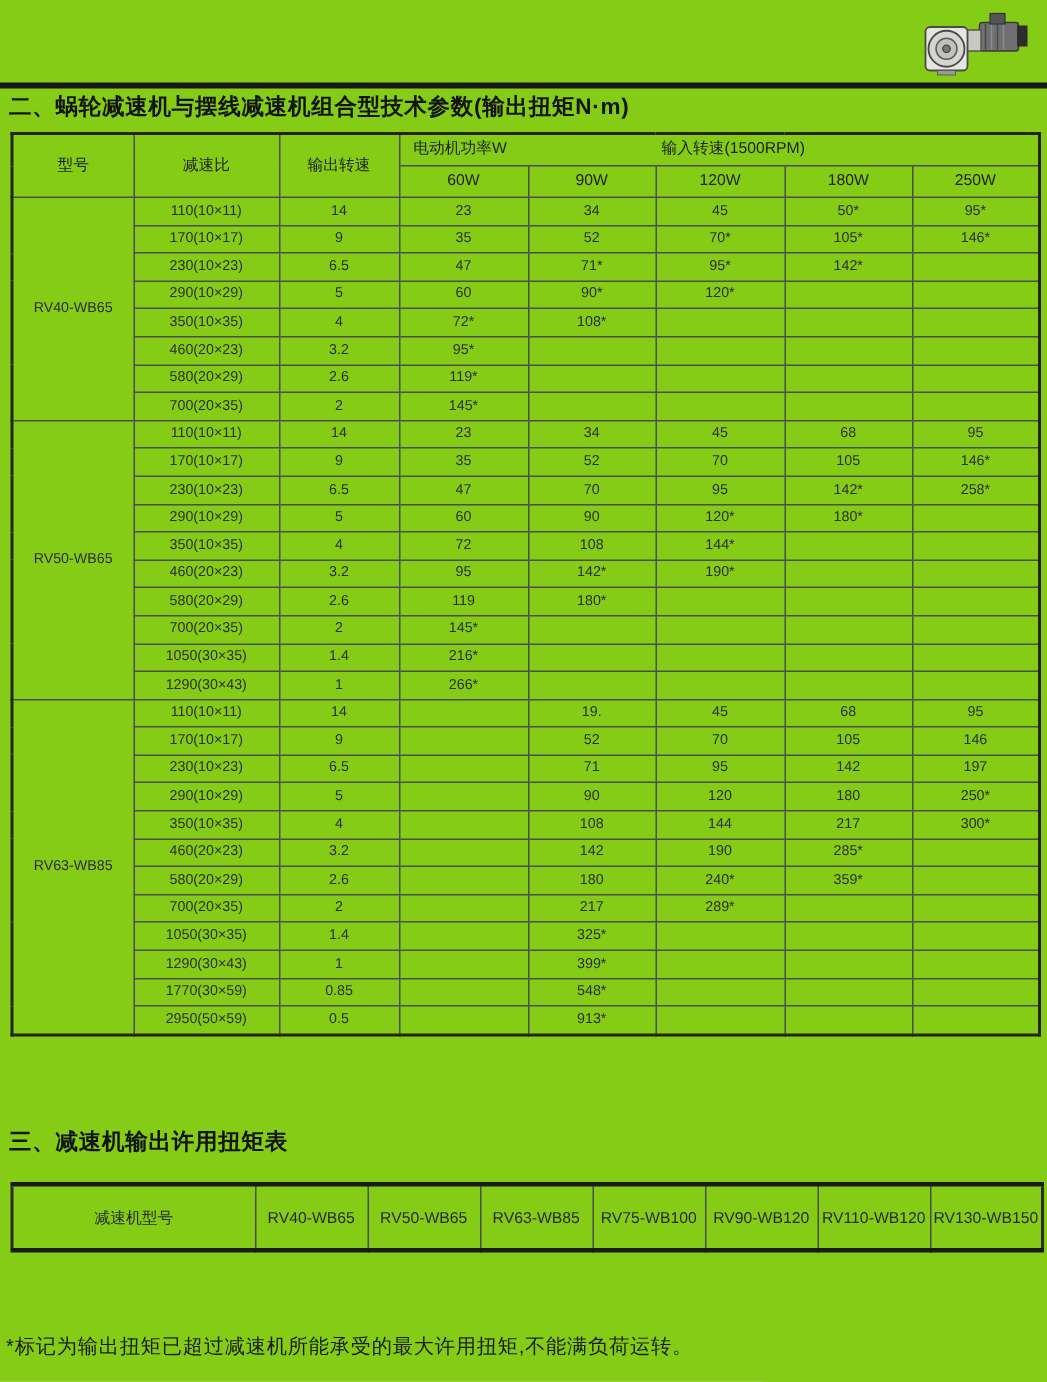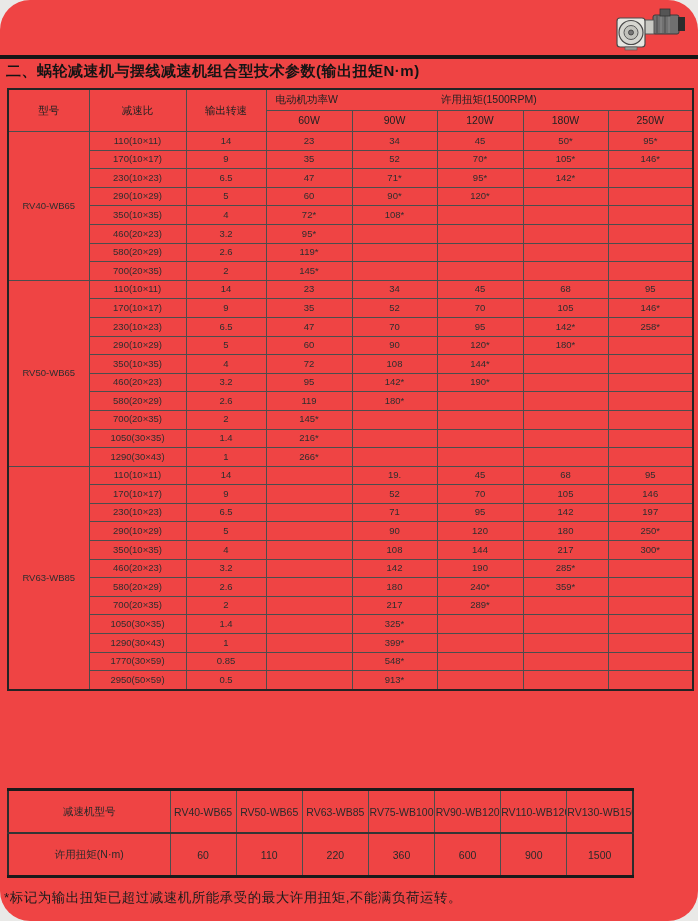--- a/index.html
+++ b/index.html
@@ -1,22 +1,21 @@
 <!DOCTYPE html>
 <html><head>
 <meta charset="utf-8">
 <style>
   html,body{margin:0;padding:0;}
   body{background:#e9e9e7;}
   .page{
     position:relative;width:698px;height:921px;margin:0 auto;
-    background:#ef4444;overflow:hidden;
+    background:#84cc16;overflow:hidden;
     font-family:"Liberation Sans","DejaVu Sans",sans-serif;
     color:#242424;
-    border-radius:30px;
   }
   .top-rule{position:absolute;top:55px;left:0;width:698px;height:4px;background:#161616;}
   .photo{position:absolute;top:7px;right:5px;width:90px;height:47px;}
   .sec-title{position:absolute;left:6px;margin:0;font-size:15px;font-weight:bold;color:#141414;letter-spacing:0.5px;white-space:nowrap;}
   #sec2-title{top:62px;}
   #sec3-title{top:752px;}
 
   table{border-collapse:collapse;table-layout:fixed;position:absolute;left:7px;}
 
   
@@ -27,21 +26,21 @@
     overflow:hidden;white-space:nowrap;
   }
   .main-table thead td{font-size:10.5px;color:#222;height:20px;}
   .power-head-cell{position:relative;}
   .power-head-cell .ph-motor{position:absolute;left:9px;top:4px;text-align:center;}
   .power-head-cell .ph-input{position:absolute;left:41%;top:4px;}
   .model-cell{font-size:9.5px;letter-spacing:0;}
 
   
   .torque-table{
-    top:788px;width:627px;
+    top:788px;width:689px;
     border-top:3px solid #1a1a1a;border-bottom:3px solid #1a1a1a;
     border-left:2px solid #2c2c2c;border-right:2px solid #2c2c2c;
   }
   .torque-table td{
     border:1px solid #4d4d4d;text-align:center;vertical-align:middle;
     font-size:10.5px;color:#2a2a2a;height:41px;padding:0;white-space:nowrap;overflow:hidden;
   }
   .torque-table tr:first-child td{border-bottom:2px solid #343434;}
 
   .footnote{position:absolute;left:4px;top:889px;margin:0;font-size:13.5px;color:#1c1c1c;letter-spacing:0.5px;}
@@ -82,21 +81,21 @@
       <col style="width:85px">
         <col style="width:85px">
     </colgroup>
     <thead>
       <tr>
         <td rowspan="2">型号</td>
         <td rowspan="2">减速比</td>
         <td rowspan="2">输出转速</td>
         <td colspan="5" class="power-head-cell">
           <span class="ph-motor">电动机功率W</span>
-          <span class="ph-input">许用扭矩(1500RPM)</span>
+          <span class="ph-input">输入转速(1500RPM)</span>
         </td>
       </tr>
       <tr>
         <td>60W</td>
         <td>90W</td>
         <td>120W</td>
         <td>180W</td>
         <td>250W</td>
       </tr>
     </thead>
@@ -370,20 +369,21 @@
           <td>0.5</td>
           <td></td>
           <td>913*</td>
           <td></td>
           <td></td>
           <td></td>
         </tr>
       </tbody>
   </table>
 
+  <h2 class="sec-title" id="sec3-title">三、减速机输出许用扭矩表</h2>
 
   <table class="torque-table">
     <colgroup>
       <col style="width:162px">
         <col>
         <col>
         <col>
         <col>
         <col>
         <col>
@@ -393,28 +393,18 @@
         <tr>
       <td>减速机型号</td>
       <td>RV40-WB65</td>
       <td>RV50-WB65</td>
       <td>RV63-WB85</td>
       <td>RV75-WB100</td>
       <td>RV90-WB120</td>
       <td>RV110-WB120</td>
       <td>RV130-WB150</td>
     </tr>
-    <tr>
-      <td>许用扭矩(N·m)</td>
-      <td>60</td>
-      <td>110</td>
-      <td>220</td>
-      <td>360</td>
-      <td>600</td>
-      <td>900</td>
-      <td>1500</td>
-    </tr>
   </tbody>
     </table>
 
   <p class="footnote">*标记为输出扭矩已超过减速机所能承受的最大许用扭矩,不能满负荷运转。</p>
 
 </div>
 
 </body></html>

